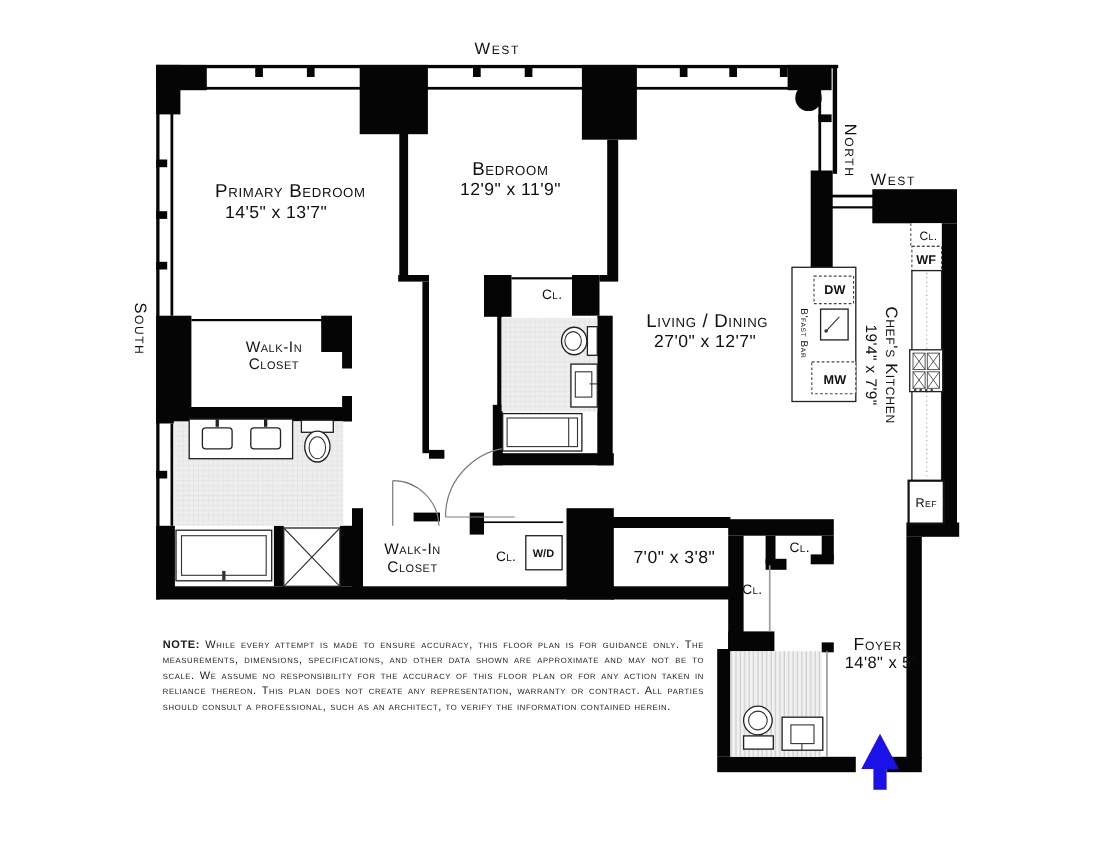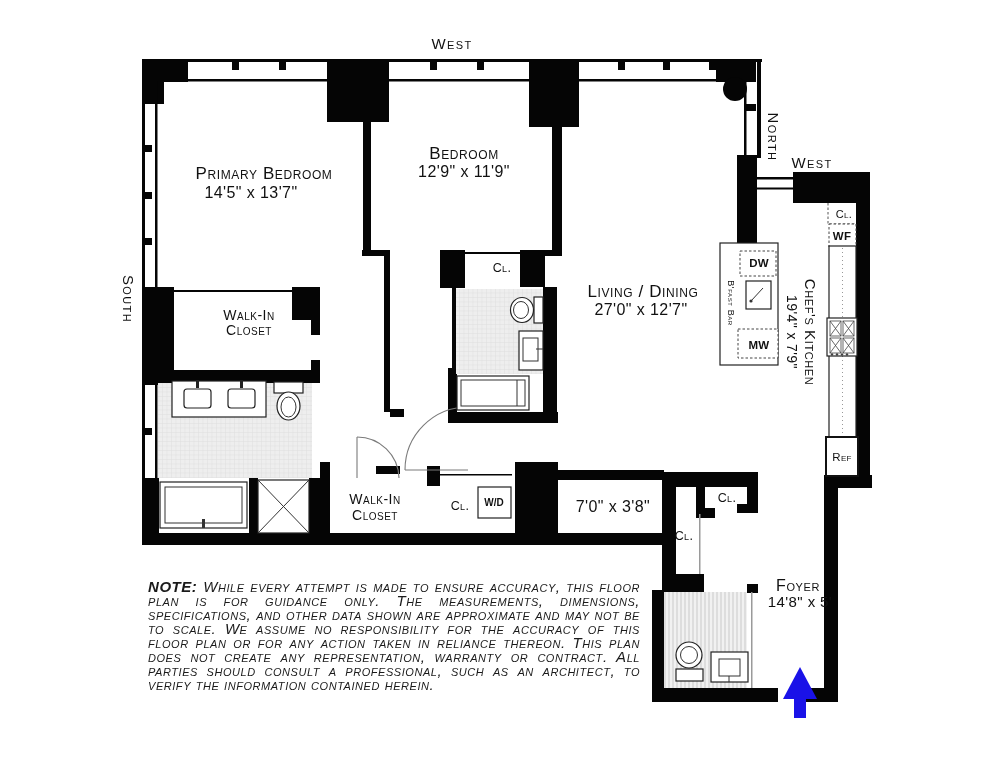--- a/index.html
+++ b/index.html
@@ -16,22 +16,22 @@
   .room{font-size:17px;letter-spacing:0.6px;}
   .dims{font-size:16px;letter-spacing:0.4px;font-variant:normal;}
   .compass{font-size:15px;letter-spacing:1.4px;}
   .wic{font-size:14px;letter-spacing:0.5px;}
   .cl{font-size:12.5px;letter-spacing:0.3px;}
   .appl{font-size:11.5px;font-weight:bold;letter-spacing:0.2px;}
   .appl-n{font-size:11.5px;letter-spacing:0.3px;}
   .tiny{font-size:9px;letter-spacing:0.6px;}
   .mid{text-anchor:middle;}
   #note{position:absolute;left:148px;top:580px;width:492px;
-        font-size:15px;line-height:14px;letter-spacing:0.55px;color:#1a1a1a;
-        font-variant:small-caps;text-align:justify;font-style:italic;}
+        font-size:10px;line-height:14px;letter-spacing:0.55px;color:#1a1a1a;
+        font-variant:small-caps;text-align:justify;}
   #note b{font-variant:normal;}
 </style>
 </head>
 <body>
 
 <div id="stage">
 <svg width="1000" height="771" viewBox="0 0 1000 771">
   <defs>
     <pattern id="tile" width="4.5" height="4.5" patternUnits="userSpaceOnUse">
       <rect width="4.5" height="4.5" fill="#eeeeee"></rect>

